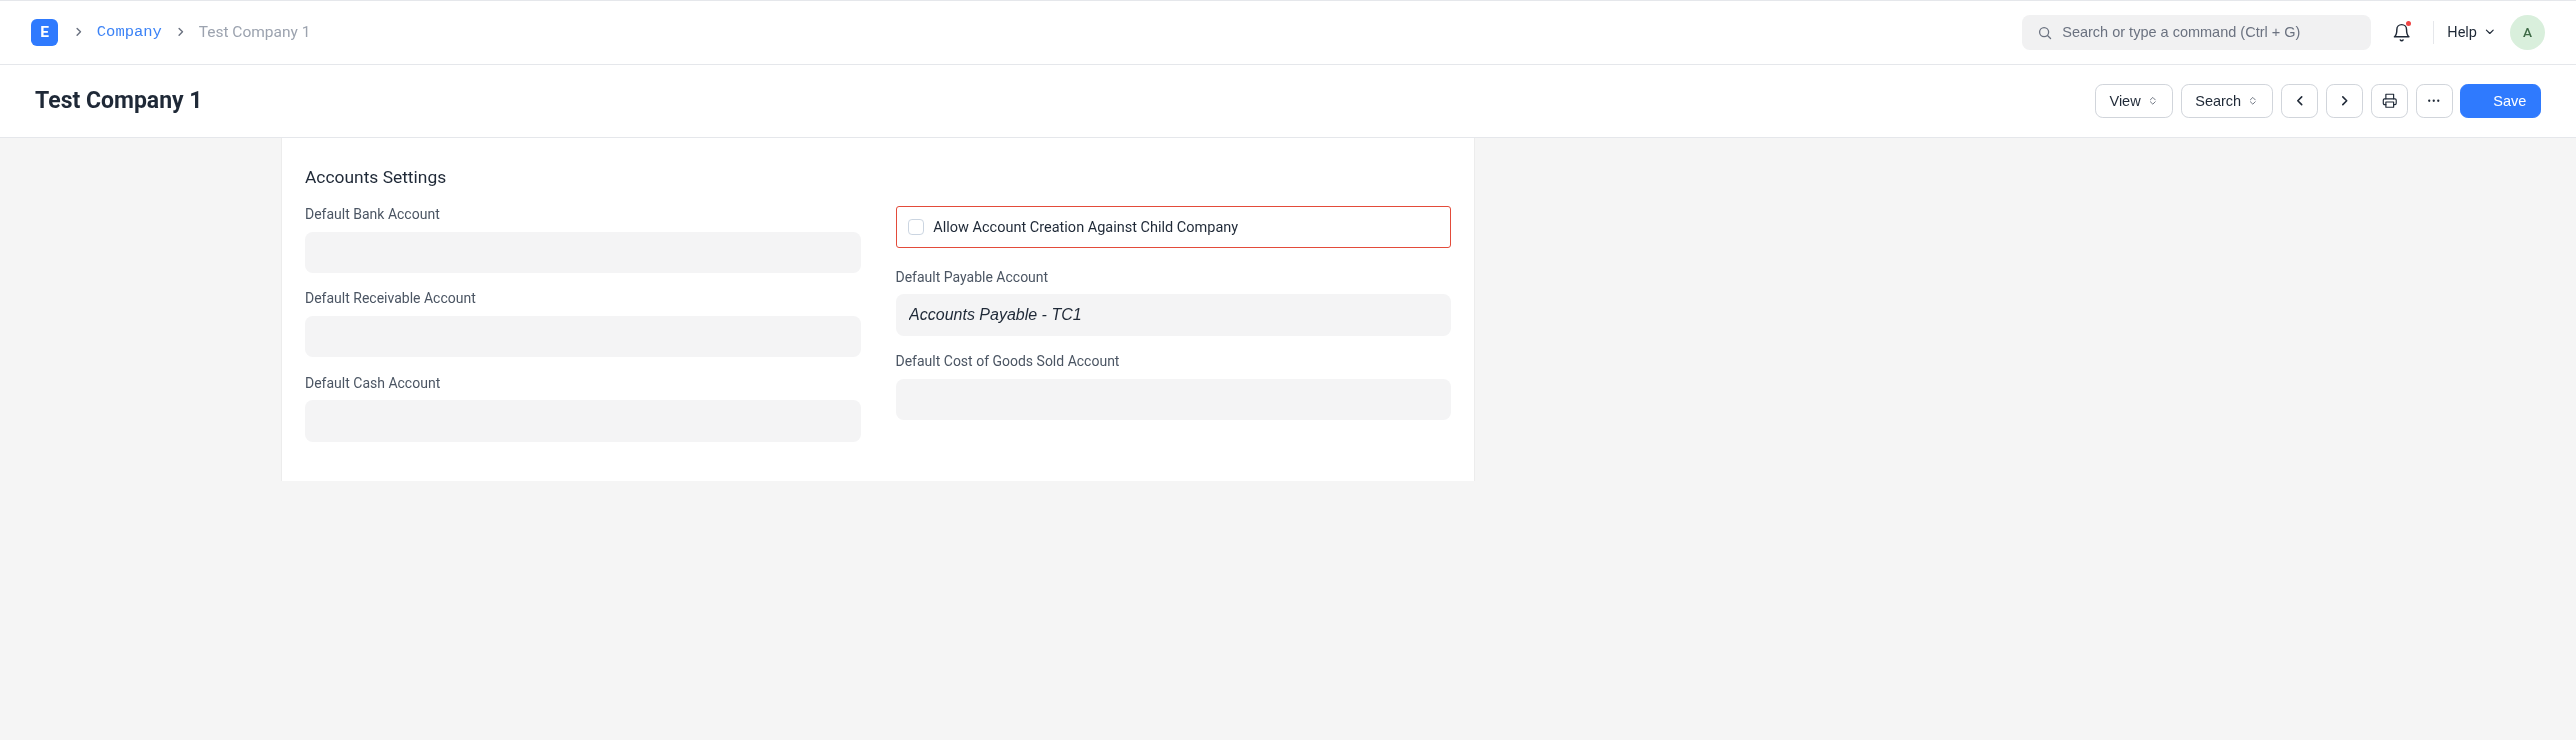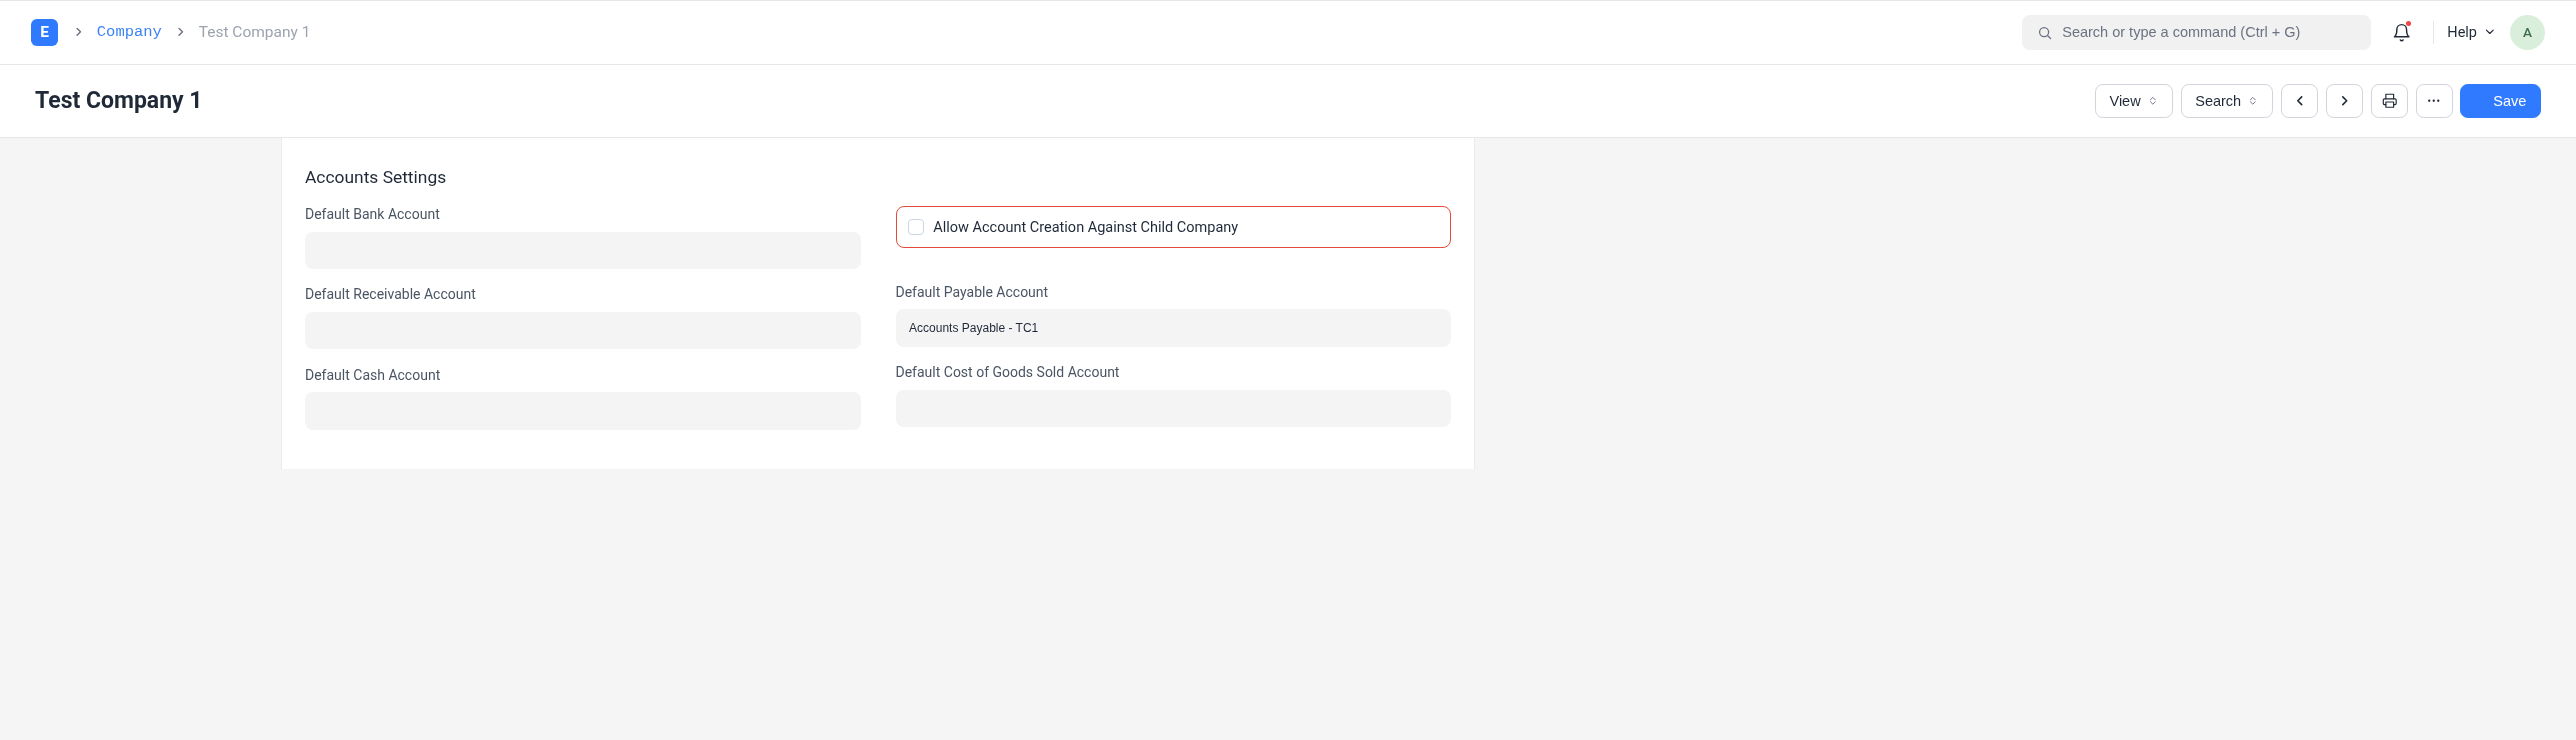--- a/index.html
+++ b/index.html
@@ -197,23 +197,24 @@
       font-size: 14px;
       color: #4b5563;
       margin-bottom: 9.7px;
     }
     .form-input {
       width: 100%;
       background: #f4f4f5;
       border: none;
       border-radius: 7.8px;
       padding: 11.6px 13.6px;
-      font-size: 12px;
+      font-size: 16px;
       color: #1f2937;
       outline: none;
+      font-style: italic;
     }
     .checkbox-row {
       display: flex;
       align-items: center;
       gap: 9.7px;
       padding: 11.6px 11.6px;
     }
     .checkbox-row input[type=checkbox] {
       width: 15.5px;
       height: 15.5px;
@@ -222,23 +223,23 @@
       appearance: none;
       cursor: pointer;
       background: #fff;
     }
     .checkbox-label {
       font-size: 14.5px;
       color: #1f2937;
     }
     .highlight-box {
       border: 1.9px solid #e34b3a;
-      border-radius: 8px;
+      border-radius: 3px;
       padding-right: 7.8px;
-      margin-bottom: 18px;
+      margin-bottom: 3px;
     }
     svg { display: block; }
   </style>
 </head>
 <body>
 
 <div class="topbar">
   <div class="logo">E</div>
   <div class="breadcrumb">
     <span class="chev">

